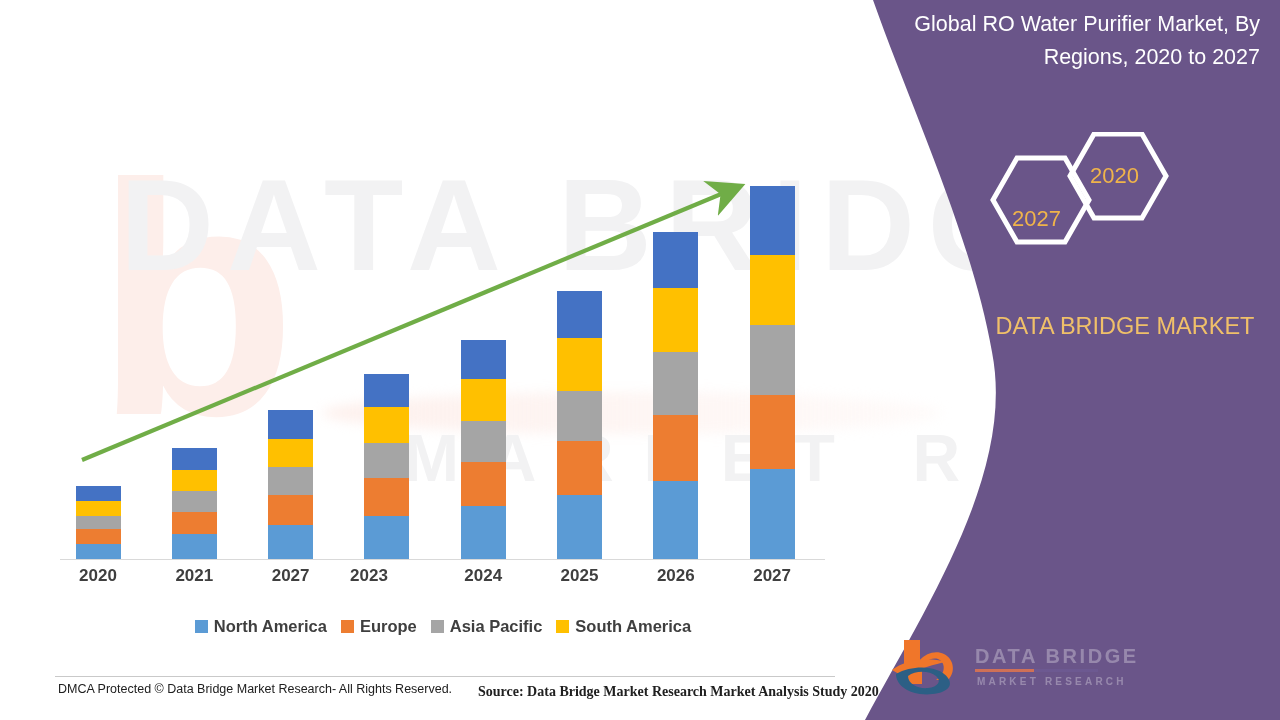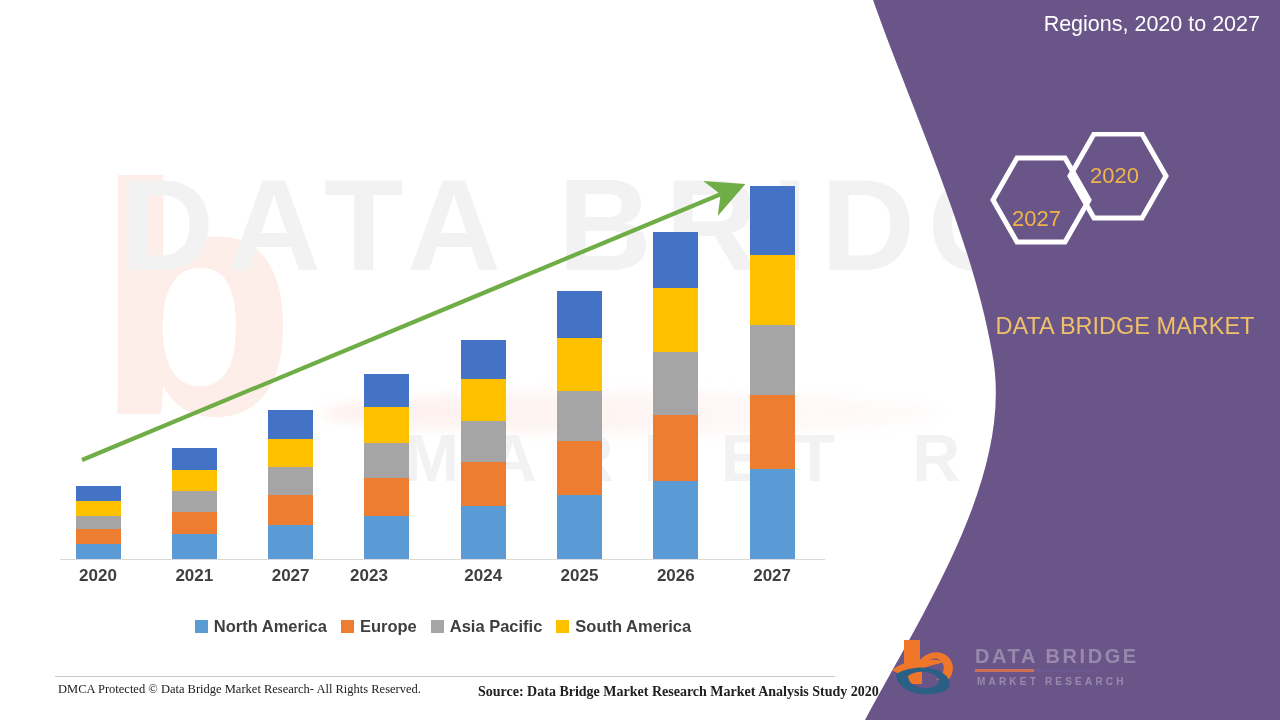--- a/index.html
+++ b/index.html
@@ -76,21 +76,21 @@
   .leg-swatch { width:13px; height:13px; display:block; }
   .leg-label { color:#3f3f3f; font-size:16.5px; font-weight:700; white-space:nowrap; }
 
   
   .footer-rule {
     position:absolute; left:55px; top:676px; width:780px; height:1px;
     background:#c9c9c9;
   }
   .footer-left {
     position:absolute; left:58px; top:682px;
-    font-family:Liberation Serif, serif;
+    font-family:Liberation Sans, sans-serif;
     font-size:12.5px; color:#202020; white-space:nowrap;
   }
   .footer-right {
     position:absolute; left:478px; top:684px;
     font-family:"Liberation Serif", serif;
     font-size:14px; color:#202020; white-space:nowrap;font-weight:bold;
   }
 
   
   #rightpanel { position:absolute; right:0; top:0; width:440px; height:720px; }
@@ -248,20 +248,21 @@
   <div class="footer-right">Source: Data Bridge Market Research Market Analysis Study 2020</div>
 
   <div id="rightpanel">
     <svg id="panel-svg" viewBox="0 0 440 720" preserveAspectRatio="none">
       <path d="M 33,0 L 440,0 L 440,720 L 25,720 C 90,600 175,470 152,352 C 132,238 72,110 33,0 Z" fill="#6a5589"></path>
     </svg>
 
   </div>
 
   <div class="panel-title">
+    <div>Global RO Water Purifier Market, By</div>
     <div>Regions, 2020 to 2027</div>
   </div>
 
   <div class="hexwrap">
     <svg viewBox="0 0 200 140" width="200" height="140">
       <polygon points="13,68 37,26 85,26 109,68 85,110 37,110" fill="none" stroke="#ffffff" stroke-width="5"></polygon>
       <polygon points="90,44 114,2 162,2 186,44 162,86 114,86" fill="none" stroke="#ffffff" stroke-width="5"></polygon>
     </svg>
     <span class="hexlabel" style="left:32px; top:74px;">2027</span>
     <span class="hexlabel" style="left:110px; top:31px;">2020</span>

